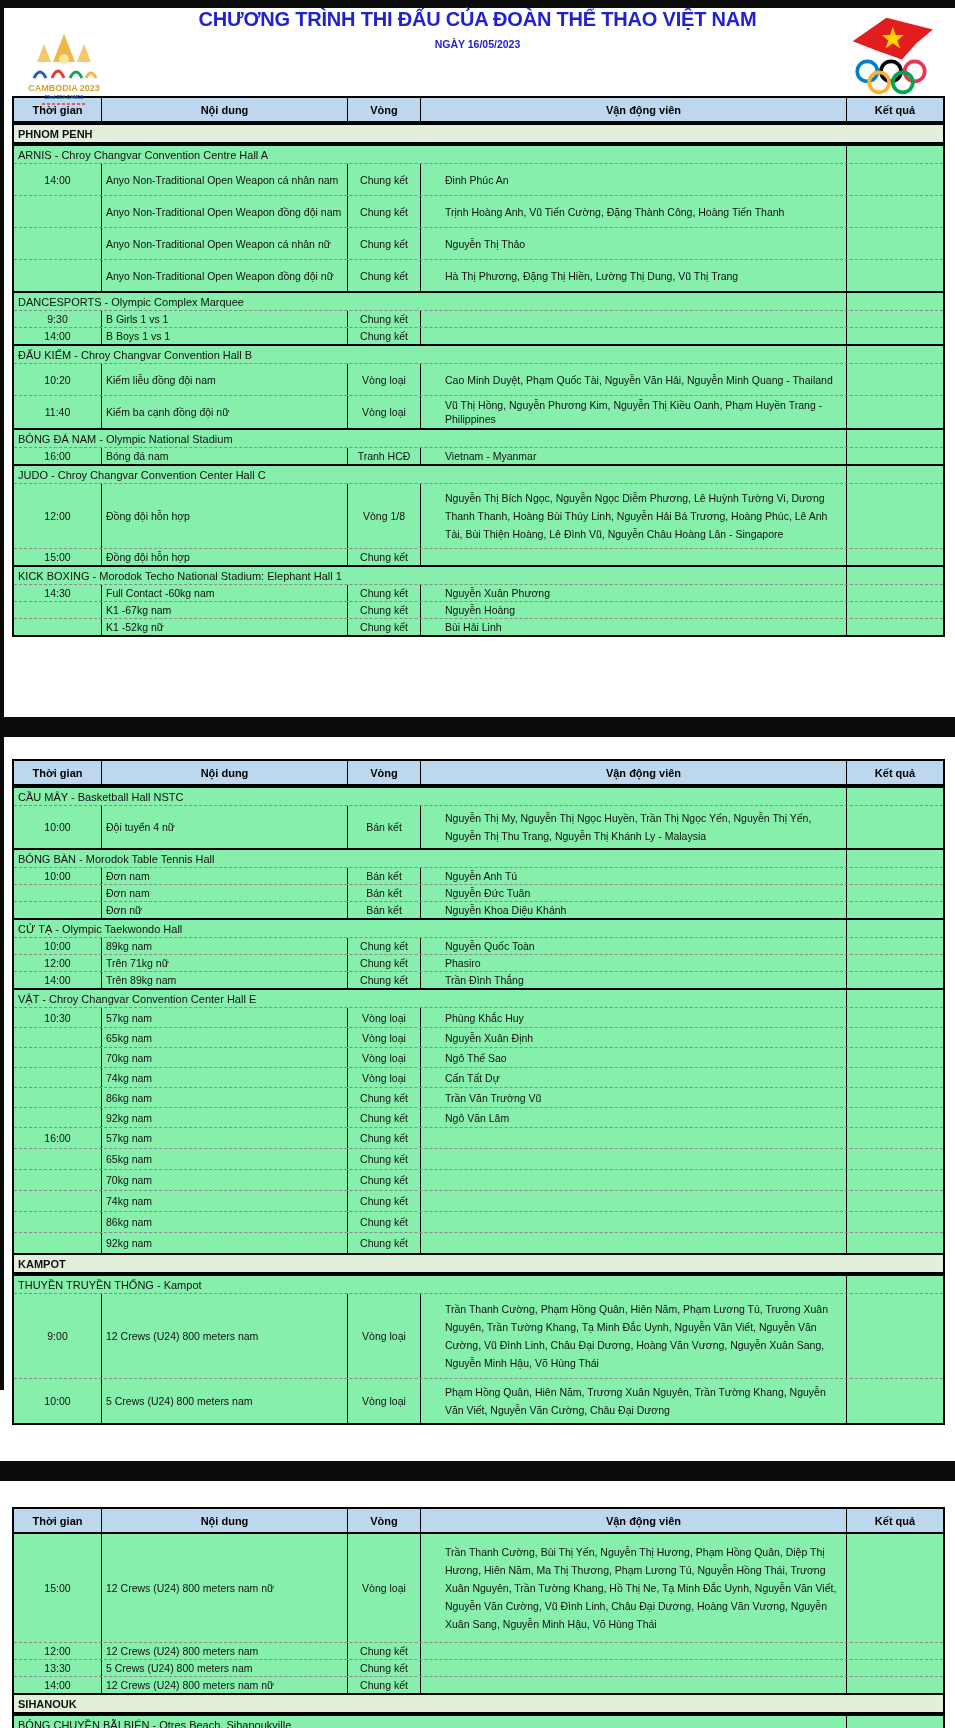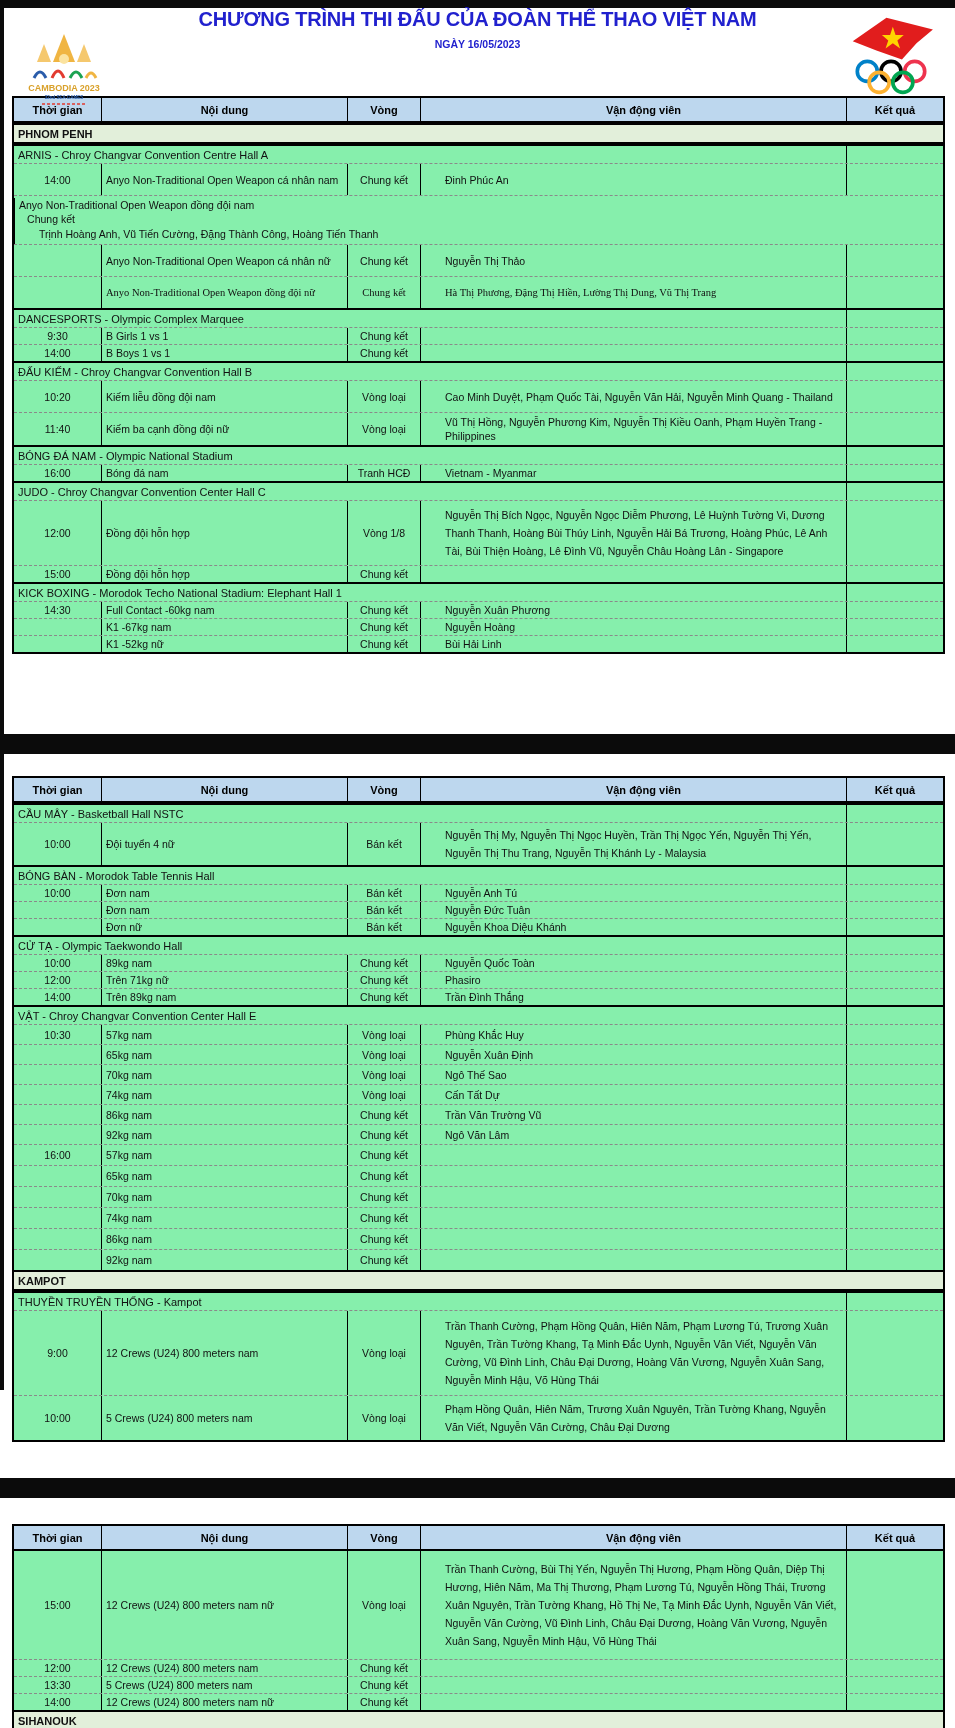--- a/index.html
+++ b/index.html
@@ -99,35 +99,35 @@
         <div class="cell sportcell">ARNIS - Chroy Changvar Convention Centre Hall A</div>
         <div class="cell c4"></div>
       </div>
       <div class="row event-row" style="min-height: 31px;">
         <div class="cell c0">14:00</div>
         <div class="cell c1">Anyo Non-Traditional Open Weapon cá nhân nam</div>
         <div class="cell c2">Chung kết</div>
         <div class="cell c3">Đinh Phúc An</div>
         <div class="cell c4"></div>
       </div>
-      <div class="row event-row" style="min-height: 31px; flex-direction: column;">
+      <div class="row event-row" style="min-height: 31px;">
         <div class="cell c0"></div>
         <div class="cell c1">Anyo Non-Traditional Open Weapon đồng đội nam</div>
         <div class="cell c2">Chung kết</div>
         <div class="cell c3">Trịnh Hoàng Anh, Vũ Tiến Cường, Đặng Thành Công, Hoàng Tiến Thanh</div>
         <div class="cell c4"></div>
       </div>
       <div class="row event-row" style="min-height: 31px;">
         <div class="cell c0"></div>
         <div class="cell c1">Anyo Non-Traditional Open Weapon cá nhân nữ</div>
         <div class="cell c2">Chung kết</div>
         <div class="cell c3">Nguyễn Thị Thảo</div>
         <div class="cell c4"></div>
       </div>
-      <div class="row event-row" style="min-height: 31px; font-family: Liberation Serif, serif;">
+      <div class="row event-row" style="min-height: 31px;">
         <div class="cell c0"></div>
         <div class="cell c1">Anyo Non-Traditional Open Weapon đồng đội nữ</div>
         <div class="cell c2">Chung kết</div>
         <div class="cell c3">Hà Thị Phương, Đặng Thị Hiền, Lường Thị Dung, Vũ Thị Trang</div>
         <div class="cell c4"></div>
       </div>
       <div class="row sport-row">
         <div class="cell sportcell">DANCESPORTS  - Olympic Complex Marquee</div>
         <div class="cell c4"></div>
       </div>

